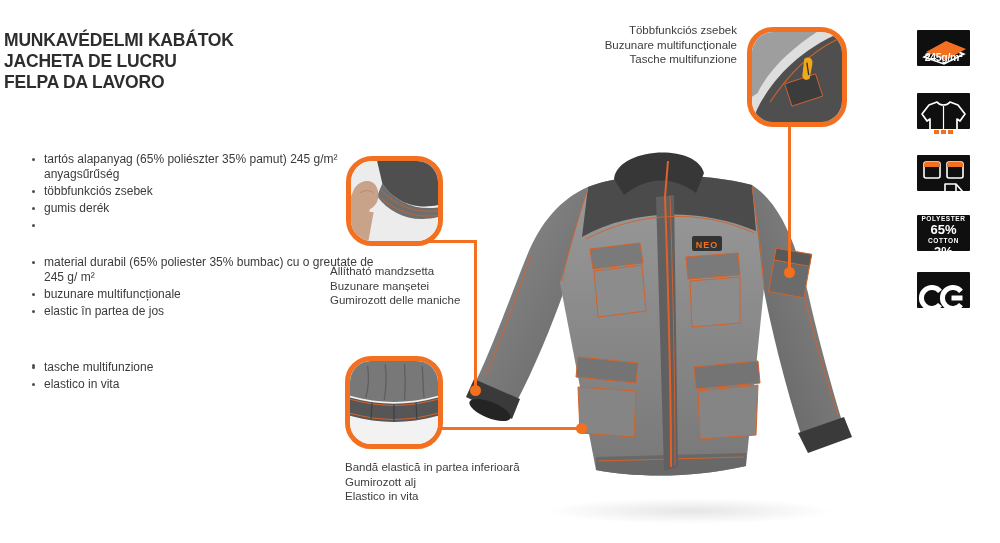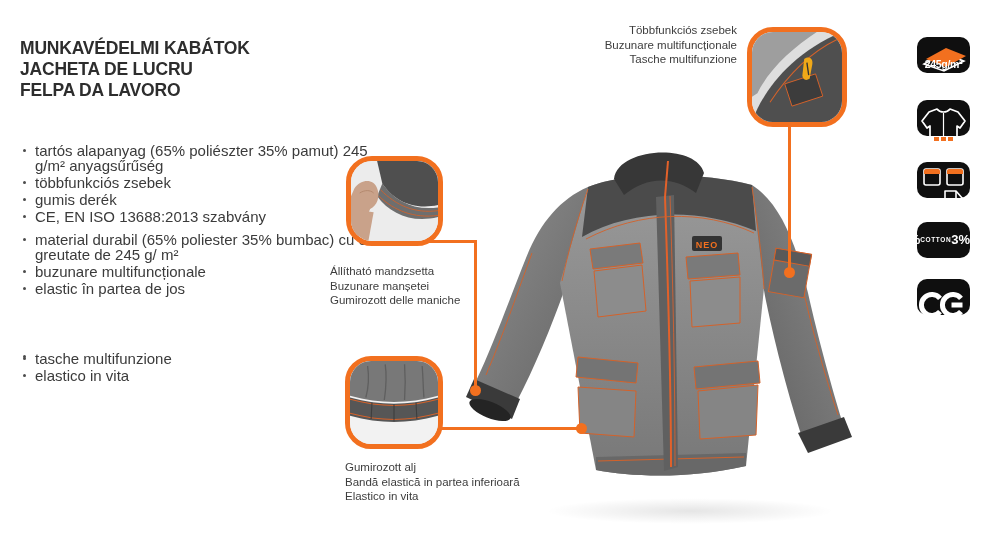--- a/index.html
+++ b/index.html
@@ -4,64 +4,64 @@
 <style>
   html,body{margin:0;padding:0;background:#fff;}
   .page{position:relative;width:1000px;height:543px;background:#ffffff;overflow:hidden;
         font-family:"Liberation Sans",sans-serif;color:#3b3b3b;}
   .abs{position:absolute;}
 
   
   .title{font-size:17.5px;font-weight:700;line-height:21px;color:#2d2d2d;letter-spacing:-0.2px;}
 
   
-  ul.feat{list-style:none;margin:0;padding:0;width:348px;font-size:15px;line-height:15px;color:#3b3b3b;}
+  ul.feat{list-style:none;margin:9px;padding:0;width:348px;font-size:12px;line-height:15px;color:#3b3b3b;}
   ul.feat li{position:relative;padding-left:15px;margin-bottom:2px;}
   ul.feat li .dot{position:absolute;left:3px;top:6px;width:3px;height:3px;border-radius:50%;background:#4c4c4c;}
 
   
   .cap{font-size:11.5px;line-height:14.5px;color:#3d3d3d;}
 
   
   .thumb{position:absolute;border:5px solid #F2701F;border-radius:26px;overflow:hidden;background:#e8e8e8;}
   .thumb svg{display:block;width:100%;height:100%;}
 
   
   .conn{position:absolute;background:#F2701F;}
   .dotend{position:absolute;width:11px;height:11px;border-radius:50%;background:#F2701F;}
 
   
-  .badge{position:absolute;left:917px;width:53px;height:36px;background:#0f0f0f;border-radius:10px;margin-top:7px;}
+  .badge{position:absolute;left:917px;width:53px;height:36px;background:#0f0f0f;border-radius:1px;}
   .badge .wlabel{position:absolute;left:0;right:0;bottom:3px;text-align:center;
                  font-size:10.5px;font-weight:700;color:#ffffff;letter-spacing:-0.3px;}
-  .comp{display:flex;flex-direction:row;align-items:center;justify-content:flex-end;height:100%;color:#fff;}
+  .comp{display:flex;flex-direction:column;align-items:center;justify-content:space-between;height:100%;color:#fff;}
   .comp .s{font-size:6.5px;font-weight:700;letter-spacing:0.6px;line-height:8px;}
   .comp .b{font-size:13px;font-weight:700;line-height:14px;}
 
   .visually-hidden{position:absolute;width:1px;height:1px;overflow:hidden;clip:rect(0 0 0 0);}
 </style>
 </head>
 <body>
 
 <div class="page">
 
-  <div class="abs title" style="left:20px;top:30px;margin-top:8px;">
+  <div class="abs title" style="left:4px;top:30px;">
     <div>MUNKAVÉDELMI KABÁTOK</div>
     <div>JACHETA DE LUCRU</div>
     <div>FELPA DA LAVORO</div>
   </div>
 
   <ul class="feat abs" style="left:20px;top:143px;">
     <li><span class="dot"></span><span>tartós alapanyag (65% poliészter 35% pamut) 245 g/m² anyagsűrűség</span></li>
     <li><span class="dot"></span><span>többfunkciós zsebek</span></li>
     <li><span class="dot"></span><span>gumis derék</span></li>
-    <li><span class="dot"></span><span>CE, EN ISO 13688:2013 szabvány</span></li>
+    <li><span class="dot"></span></li>
   </ul>
 
-  <ul class="feat abs" style="left:20px;top:232px;">
+  <ul class="feat abs" style="left:20px;top:246px;">
     <li><span class="dot"></span><span>material durabil (65% poliester 35% bumbac) cu o greutate de 245 g/ m²</span></li>
     <li><span class="dot"></span><span>buzunare multifuncționale</span></li>
     <li><span class="dot"></span><span>elastic în partea de jos</span></li>
   </ul>
 
   <ul class="feat abs" style="left:20px;top:349px;">
     <li><span class="dot"></span></li>
     <li><span class="dot"></span><span>tasche multifunzione</span></li>
     <li><span class="dot"></span><span>elastico in vita</span></li>
   </ul>
@@ -203,22 +203,22 @@
           <path d="M50,52 L50,72"></path>
           <path d="M75,50 L76,70"></path>
       </g>
     </svg>
   </div>
 
   <div class="conn" style="left:440px;top:427px;width:142px;height:3px;"></div>
   <div class="dotend" style="left:576px;top:423px;"></div>
 
   <div class="abs cap" style="left:345px;top:460px;">
+    <div>Bandă elastică in partea inferioară</div>
     <div>Gumirozott alj</div>
-    <div>Bandă elastică in partea inferioară</div>
     <div>Elastico in vita</div>
   </div>
 
   <div class="badge" style="top:30px;">
     <svg viewBox="0 0 53 34" style="position:absolute;top:3px;left:0;width:53px;height:34px;">
       <polygon points="7,24 27,13 47,21 27,31" fill="none" stroke="#ffffff" stroke-width="1.5"></polygon>
       <polygon points="9,19 29,8 49,16 29,27" fill="#F2701F"></polygon>
     </svg>
     <span class="wlabel">245g/m²</span>
   </div>

